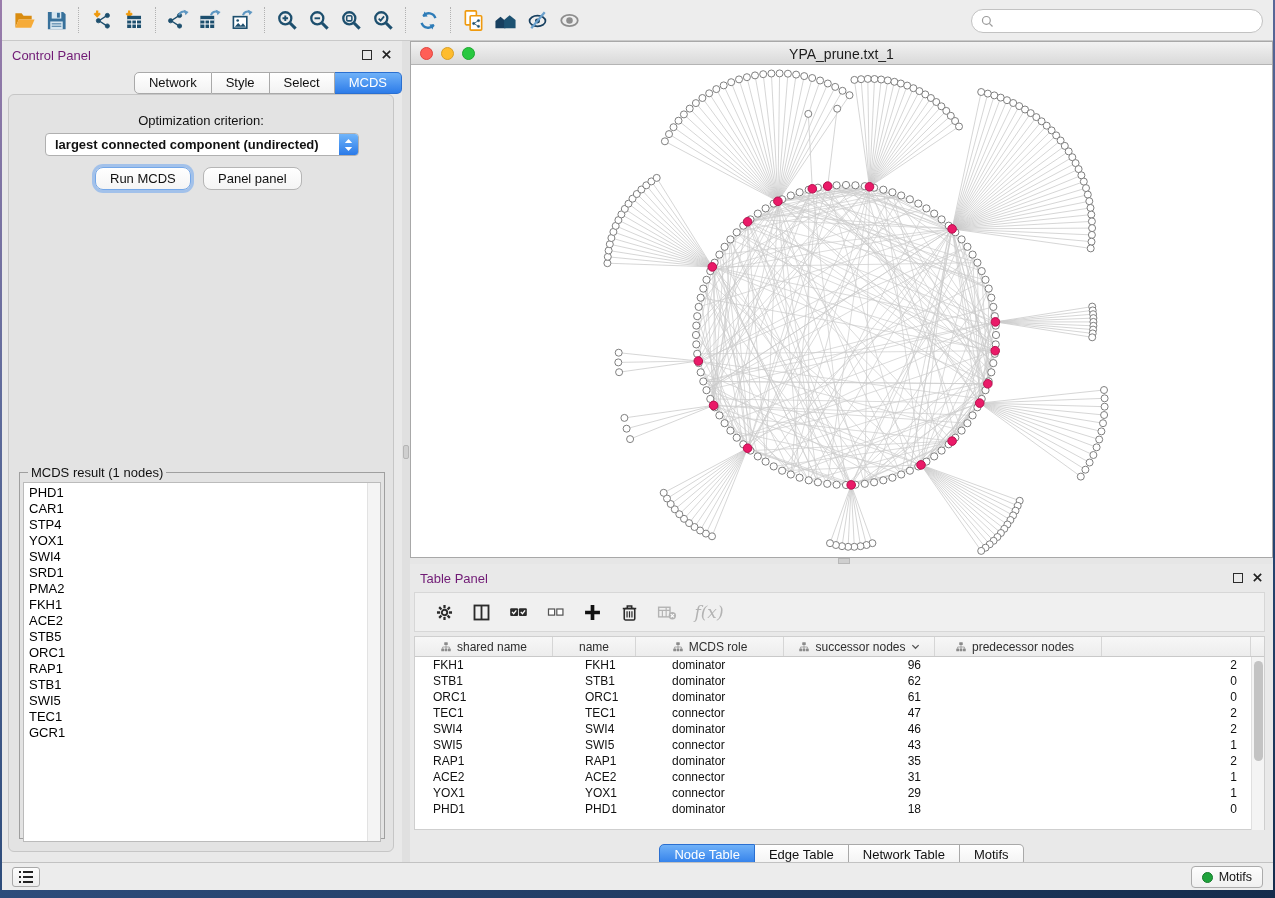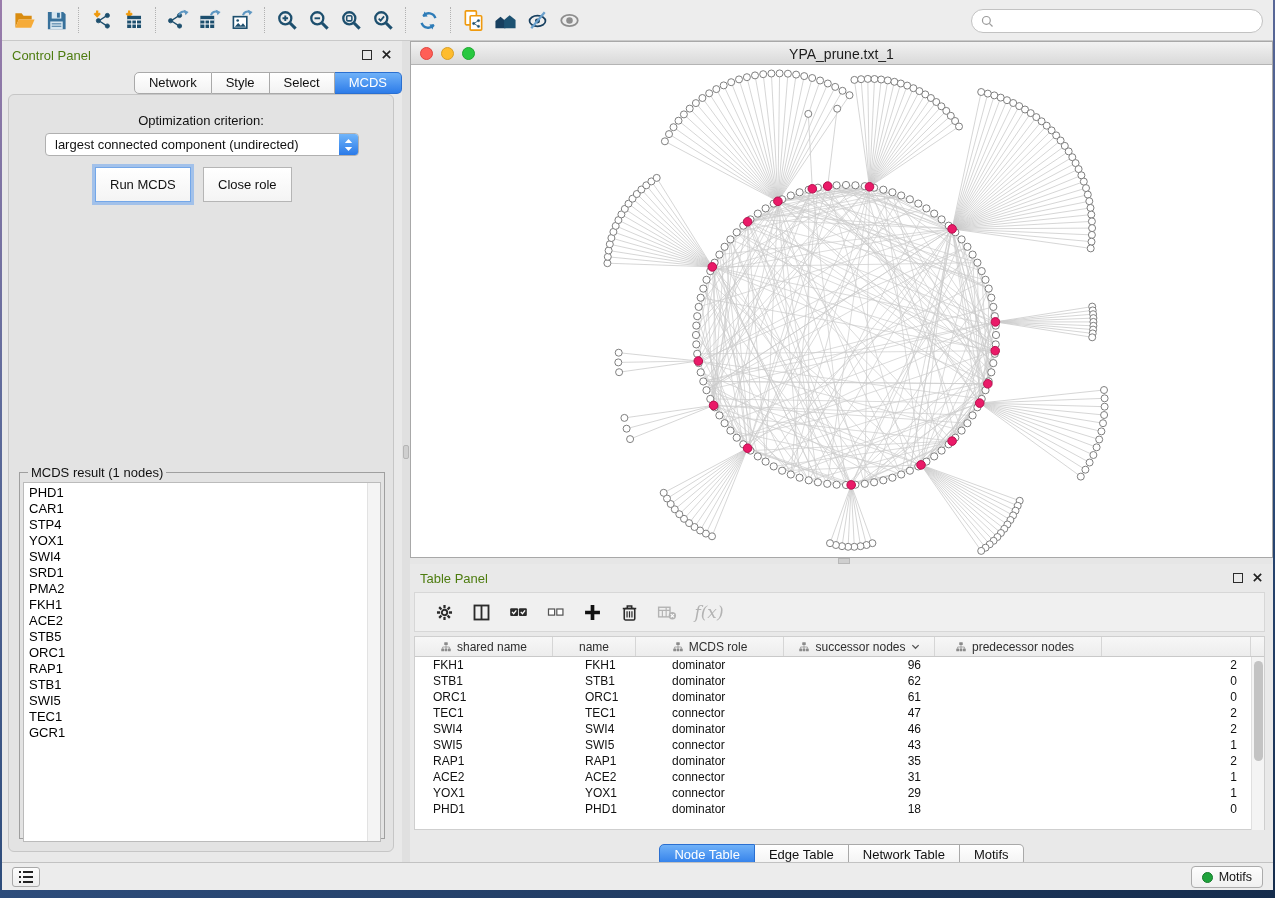--- a/index.html
+++ b/index.html
@@ -22,45 +22,45 @@
   #toolbar-search svg { width:15px; height:15px; margin-left:8px; }
   #toolbar-search input { border:none; outline:none; flex:1; height:18px; font-size:12px;
     background:transparent; font-family:inherit; }
 
   
   #main { position:absolute; left:0; top:41px; width:100%; height:821px; }
 
   
   #control-panel { position:absolute; left:0; top:0; width:400px; height:100%; background:#e9e9e9; }
   .panel-header { position:absolute; left:0; top:5px; width:100%; height:20px; }
-  .panel-title { position:absolute; left:10px; top:2px; font-size:13px; color:#4d7c0f; }
+  .panel-title { position:absolute; left:10px; top:2px; font-size:13px; color:#701a75; }
   .win-icons { position:absolute; right:10px; top:3px; display:flex; gap:9px; align-items:center; }
   .float-ico { width:10px; height:10px; border:1.5px solid #2b2b2b; display:inline-block; }
   .close-ico svg { width:11px; height:11px; display:block; }
 
   .seg-tabs { display:flex; }
   .seg-tab { height:22px; line-height:20px; padding:0 14px; font-size:13px; color:#111;
     background:linear-gradient(#ffffff,#f2f2f2); border:1px solid #a9a9a9; border-left:none; }
   .seg-tab:first-child { border-left:1px solid #a9a9a9; border-radius:5px 0 0 5px; }
   .seg-tab:last-child { border-radius:0 5px 5px 0; }
   .seg-tab.selected { background:linear-gradient(#6fb1f8,#2d7ce9); color:#fff; border-color:#2a6fd0; }
   #cp-tabs { position:absolute; left:0; top:31px; width:100%; display:flex; justify-content:flex-end; }
 
   #cp-inner { position:absolute; left:6px; top:53px; width:386px; height:758px;
     background:#e3e3e3; border:1px solid #c6c6c6; border-radius:6px; }
   #opt-label { position:absolute; left:0; top:18px; width:100%; text-align:center;
     font-size:13px; color:#111; }
   #opt-select { position:absolute; left:36px; top:38px; width:314px; height:23px; background:#fff;
     border:1px solid #b0b0b0; border-radius:4px; display:flex; align-items:center; }
-  #opt-select .val { flex:1; font-size:13px; padding-left:9px; color:#111; white-space:nowrap; }
+  #opt-select .val { flex:1; font-size:13px; padding-left:9px; color:#111; white-space:nowrap;font-weight:bold; }
   #opt-select .stepper { width:19px; height:100%; border-radius:0 3px 3px 0;
     background:linear-gradient(#70b5fa,#2a7ae8); display:flex; flex-direction:column;
     align-items:center; justify-content:center; gap:2px; }
-  .mac-btn { height:35px; background:linear-gradient(#ffffff,#f4f4f4); border:1px solid #b5b5b5;
-    border-radius:0; font-size:13px; color:#111; padding:0 14px; font-family:inherit; }
+  .mac-btn { height:23px; background:linear-gradient(#ffffff,#f4f4f4); border:1px solid #b5b5b5;
+    border-radius:8px; font-size:13px; color:#111; padding:0 14px; font-family:inherit; }
   #run-btn { position:absolute; left:86px; top:72px; border-color:#74a7e8;
     box-shadow:0 0 0 3px rgba(110,165,240,.55); }
   #closepanel-btn { position:absolute; left:194px; top:72px; }
 
   #mcds-group { position:absolute; left:10px; top:370px; width:366px; height:374px;
     border:1px solid #9f9f9f; }
   #mcds-group legend { font-size:13px; color:#111; margin-left:8px; padding:0 3px; }
   #mcds-list { position:absolute; left:3px; top:2px; width:358px; height:360px; background:#fff;
     border:1px solid #bbb; overflow:hidden; }
   #mcds-list .scrolltrack { position:absolute; right:0; top:0; width:13px; height:100%;
@@ -324,21 +324,21 @@
           <span class="stepper">
             <svg width="9" height="6" viewBox="0 0 9 6">
                 <path d="M0.8 5L4.5 1l3.7 4z" fill="#fff"></path>
               </svg>
             <svg width="9" height="6" viewBox="0 0 9 6">
                 <path d="M0.8 1l3.7 4 3.7-4z" fill="#fff"></path>
               </svg>
           </span>
         </div>
         <button id="run-btn" class="mac-btn">Run MCDS</button>
-        <button id="closepanel-btn" class="mac-btn">Close role</button>
+        <button id="closepanel-btn" class="mac-btn">Panel panel</button>
         <fieldset id="mcds-group">
           <legend>MCDS result (1 nodes)</legend>
           <div id="mcds-list">
 
           <div class="mcds-item" style="margin-top: 2px;">PHD1</div>
               <div class="mcds-item">CAR1</div>
               <div class="mcds-item">STP4</div>
               <div class="mcds-item">YOX1</div>
               <div class="mcds-item">SWI4</div>
               <div class="mcds-item">SRD1</div>

